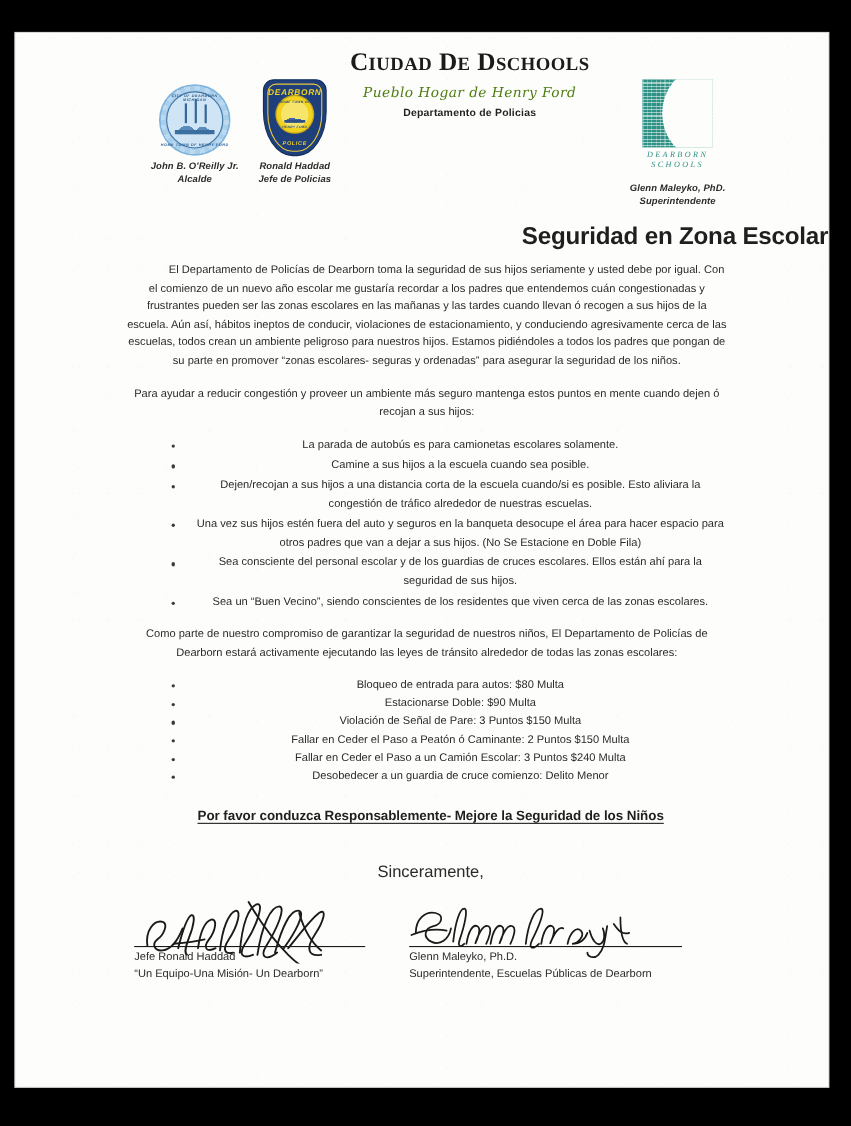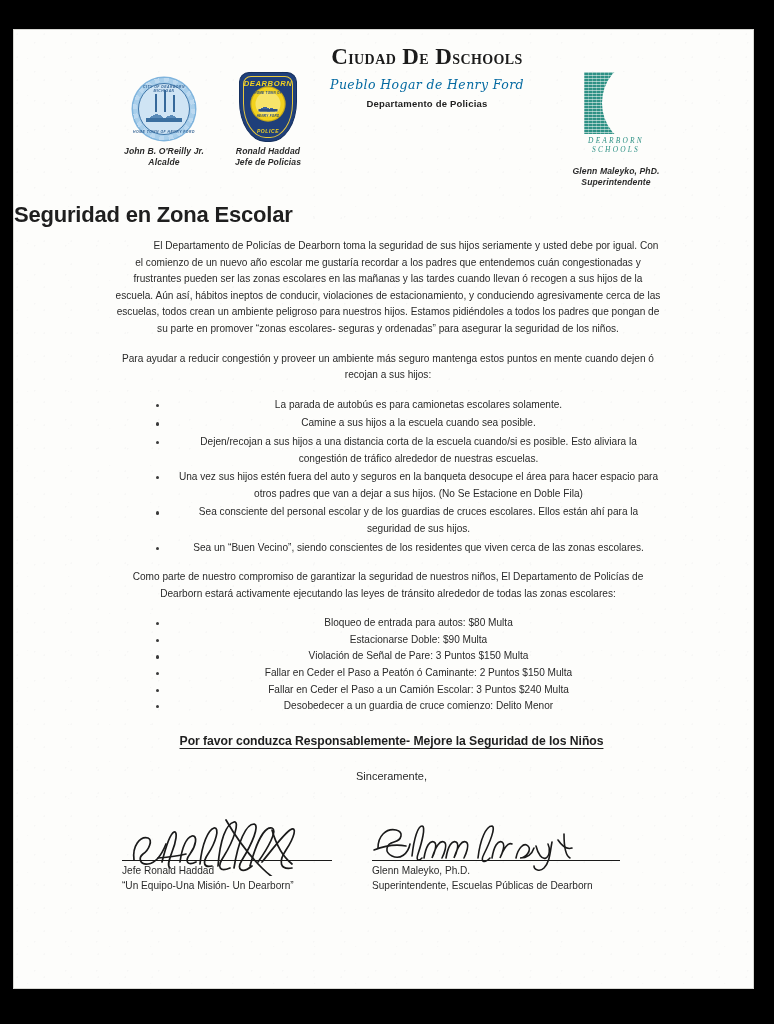--- a/index.html
+++ b/index.html
@@ -163,26 +163,26 @@
     text-align: center;
   }
   .city-title {
     font-family: "Liberation Serif", serif;
     font-weight: bold;
     font-size: 23px;
     color: #1b1b1b;
     letter-spacing: .4px;
     line-height: 26px;
   }
-  .city-title .sc { font-size: 14px; }
+  .city-title .sc { font-size: 17px; }
   .city-tagline {
     font-family: "DejaVu Serif", serif;
     font-style: italic;
     font-size: 12.5px;
-    color: #0369a1;
+    color: #4d7c0f;
     margin-top: 4px;
     letter-spacing: .4px;
   }
   .city-dept {
     font-family: "Liberation Sans", sans-serif;
     font-weight: bold;
     font-size: 9.5px;
     color: #222;
     margin-top: 6px;
     letter-spacing: .2px;
@@ -224,21 +224,21 @@
     letter-spacing: 2.2px;
     line-height: 9px;
     text-align: center;
     font-weight: normal;
   }
 
   
   .doc-title {
     position: absolute;
     left: 0; right: 0; top: 172px;
-    text-align: left;
+    text-align: right;
     font-family: "Liberation Sans", sans-serif;
     font-weight: bold;
     font-size: 22px;
     color: #1f1f1f;
     letter-spacing: -.2px;
   }
 
   .body-area {
     position: absolute;
     left: 101px; top: 208px;
@@ -277,22 +277,22 @@
     margin: 18px 0 0 7px;
     font-weight: bold;
     font-size: 12.2px;
     color: #1f1f1f;
     text-decoration: underline;
     text-underline-offset: 2.5px;
     letter-spacing: -.05px;
   }
 
   .sincerely {
-    margin: 19px 0 0 7px;
-    font-size: 11px;
+    margin: 36px 0 0 7px;
+    font-size: 15px;
     color: #2a2a2a;
   }
 
   
   .sig-row {
     position: absolute;
     left: 108px; top: 790px;
     width: 560px;
     height: 80px;
   }
@@ -327,21 +327,21 @@
 </style>
 </head>
 <body>
 
 <div data-name="page-background">
 
   <div id="page-sheet" data-name="scanned-document-page">
 
     <div class="letterhead" data-name="letterhead">
 
-      <div class="seal-wrap" style="left:95px; top:48px; width:110px;" data-name="mayor-block">
+      <div class="seal-wrap" style="left:108px; top:48px; width:110px;" data-name="mayor-block">
         <div class="city-seal" data-name="city-of-dearborn-seal-icon">
           <div class="scallop"></div>
           <div class="ring"></div>
           <div class="seal-txt-top" data-name="seal-top-text">CITY OF DEARBORN  MICHIGAN</div>
           <div class="skyline"></div>
           <div class="spire" style="left:22px; top:16px; height:18px;"></div>
           <div class="spire" style="left:31px; top:12px; height:22px;"></div>
           <div class="spire" style="left:40px; top:17px; height:17px;"></div>
           <div class="seal-txt-bot" data-name="seal-bottom-text">HOME TOWN OF HENRY FORD</div>
         </div>

